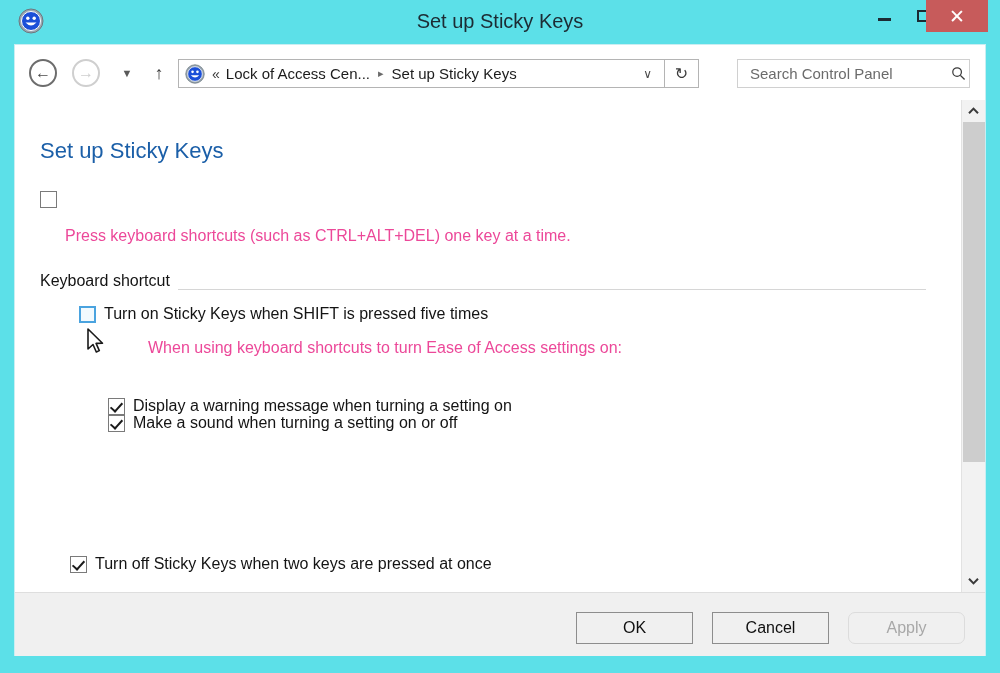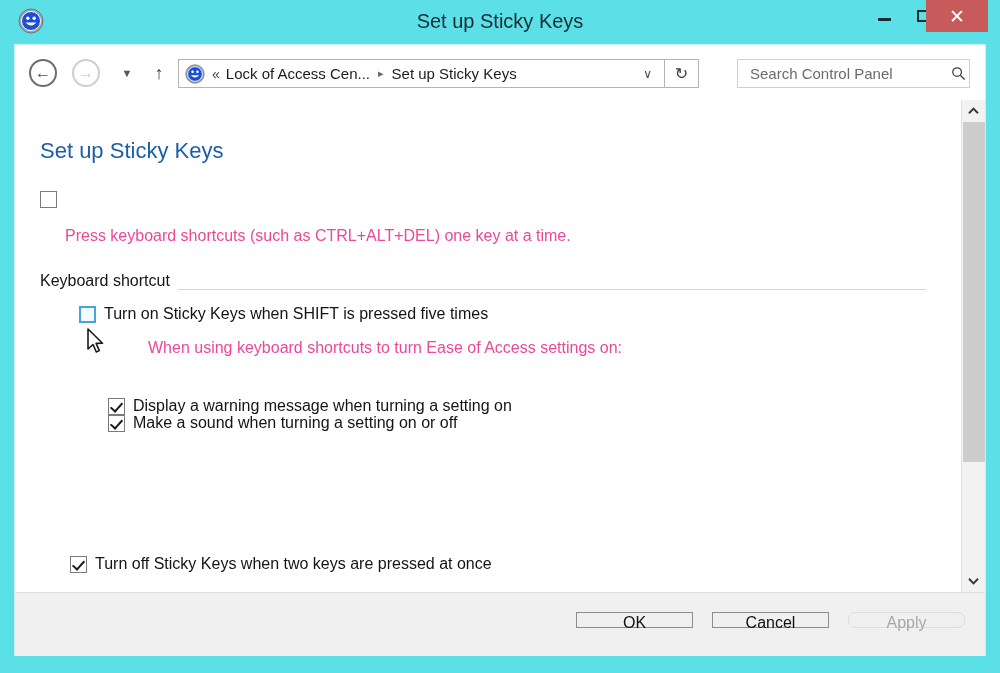--- a/index.html
+++ b/index.html
@@ -270,21 +270,21 @@
   .footer {
     position: absolute;
     left: 15px; top: 592px;
     width: 970px; height: 64px;
     background: #f0f0f0;
     border-top: 1px solid #dedede;
   }
   .btn {
     position: absolute;
     top: 19px;
-    width: 117px; height: 16px;
+    width: 117px; height: 32px;
     background: #f0f0f0;
     border: 1px solid #8d8d8d;
     font-size: 16px;
     color: #101010;
     font-family: "Liberation Sans", sans-serif;
     cursor: default;
   }
   .btn-ok { left: 561px; }
   .btn-cancel { left: 697px; }
   .btn-apply {

